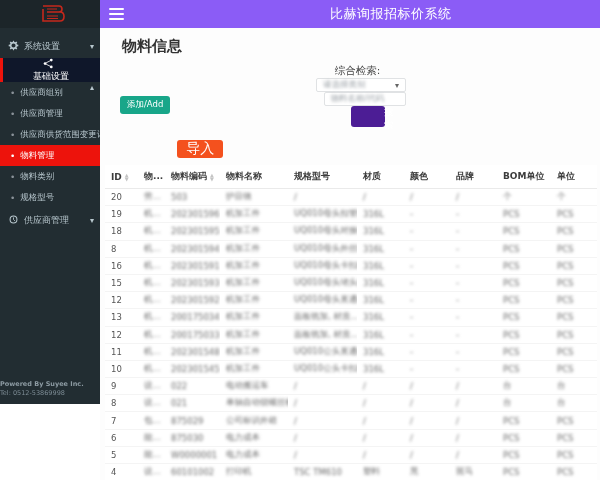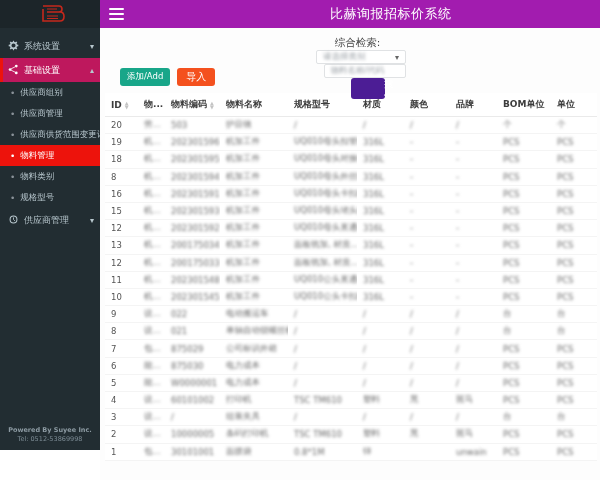--- a/index.html
+++ b/index.html
@@ -1,45 +1,45 @@
 <!DOCTYPE html>
 <html><head>
 <meta charset="utf-8">
 <style>
   * { margin:0; padding:0; box-sizing:border-box; }
   html,body { width:600px; height:480px; overflow:hidden;
     font-family:"DejaVu Sans","Liberation Sans",sans-serif; }
   .app { position:relative; width:600px; height:480px; background:#fff; }
 
   
-  .sidebar { position:absolute; left:0; top:0; width:100px; height:450px;
+  .sidebar { position:absolute; left:0; top:0; width:100px; height:404px;
     background:#222d32; z-index:5; }
   .logo-area { height:28px; background:#1c2529; display:flex; align-items:center;
     justify-content:center; }
   .nav { padding-top:6px; }
   .nav-parent { display:flex; align-items:center; height:24px; padding:0 6px 0 8px;
     color:#b8c7ce; font-size:9px; cursor:pointer; position:relative; white-space:nowrap; }
   .nav-parent .nicon { width:12px; height:12px; margin-right:4px; flex:0 0 auto; }
   .nav-parent .caret { margin-left:auto; font-size:8px; color:#b8c7ce; }
-  .nav-parent.expanded { background:#be185d; color:#fff; }
+  .nav-parent.expanded { background:#0f172a; color:#fff;flex-direction:column; }
   .nav-parent.expanded::before { content:""; position:absolute; left:0; top:0;
     width:3px; height:100%; background:#ed130c; }
   .nav-sub { }
   .nav-child { display:flex; align-items:center; height:21px; padding:0 4px 0 10px;
     color:#b8c7ce; font-size:8.5px; cursor:pointer; white-space:nowrap; overflow:hidden; }
   .nav-child .bullet { font-size:9px; margin-right:5px; color:#8a9299; }
   .nav-child.active { background:#ed130c; color:#fff; }
   .nav-child.active .bullet { color:#fff; }
   .sidebar-footer { position:absolute; bottom:5px; left:0; width:100%;
-    text-align:center; color:#7d8c95; font-size:6.5px; line-height:1.5; }
+    color:#7d8c95; font-size:6.5px; line-height:1.5; }
   .sidebar-footer .l1 { font-weight:bold; color:#8d9ba3; }
 
   
   .topbar { position:absolute; left:100px; top:0; width:500px; height:28px;
-    background:#a21caf; z-index:4; }
+    background:#8b5cf6; z-index:4; }
   .hamburger { position:absolute; left:9px; top:8px; width:15px; height:12px;
     display:flex; flex-direction:column; justify-content:space-between; cursor:pointer; }
   .hamburger span { display:block; height:2px; background:#fff; border-radius:1px; }
   .topbar-title { position:absolute; left:230px; top:0; height:28px; line-height:28px;
     color:#fff; font-size:13px; letter-spacing:.5px; white-space:nowrap; }
 
   
   .content { position:absolute; left:100px; top:28px; width:500px; height:452px;
     background:#fdfdfd; }
   .page-title { font-size:15px; font-weight:600; color:#333; padding:9px 0 0 22px; }
@@ -49,21 +49,21 @@
     border-radius:2px; display:flex; align-items:center; padding:0 6px; }
   .fake-select { width:90px; justify-content:space-between; }
   .fake-input { width:82px; margin-left:7px; }
   .ph { color:#9aa0a6; font-size:8.5px; white-space:nowrap; overflow:hidden; }
   .caret-dn { color:#666; font-size:8px; }
   .btn { border:none; border-radius:3px; color:#fff; cursor:pointer;
     font-family:inherit; }
   .btn-search { width:34px; height:21px; font-size:9.5px; background:#4c1d95; margin-left:14px;padding-left:33px; }
   .toolbar { display:flex; margin:11px 0 0 20px; }
   .btn-add { height:18px; padding:0 7px; font-size:8.5px; background:#18a689; }
-  .btn-import { height:18px; padding:0 9px; font-size:10px; background:#f4511e; margin-left:7px; }
+  .btn-import { height:18px; padding:0 9px; font-size:14px; background:#f4511e; margin-left:7px;margin-top:44px; }
 
   
   .table-wrap { margin:7px 0 0 5px; width:492px; background:#fff; }
   table { border-collapse:collapse; table-layout:fixed; width:492px; }
   thead th { font-size:9px; color:#3c3c3c; font-weight:bold; text-align:left;
     padding:5px 0 5px 6px; border-bottom:1px solid #eaeaea; white-space:nowrap;
     overflow:hidden; }
   thead th .sorter { display:inline-block; margin-left:3px; color:#c3c3c3;
     font-size:5px; vertical-align:middle; line-height:4px; }
   tbody td { font-size:8.5px; color:#6a6a6a; padding:0 0 0 6px; height:17.2px;
@@ -145,20 +145,21 @@
   <header class="topbar">
     <div class="hamburger">
       <span></span>
         <span></span>
         <span></span>
     </div>
     <div class="topbar-title">比赫询报招标价系统</div>
   </header>
 
   <main class="content">
+    <h1 class="page-title">物料信息</h1>
 
     <div class="search-row">
       <span class="search-label">综合检索:</span>
       <div class="fake-select">
         <span class="ph blur">请选择类别</span>
         <span class="caret-dn">▾</span>
       </div>
       <div class="fake-input">
         <span class="ph blur">物料名称/代码</span>
       </div>

